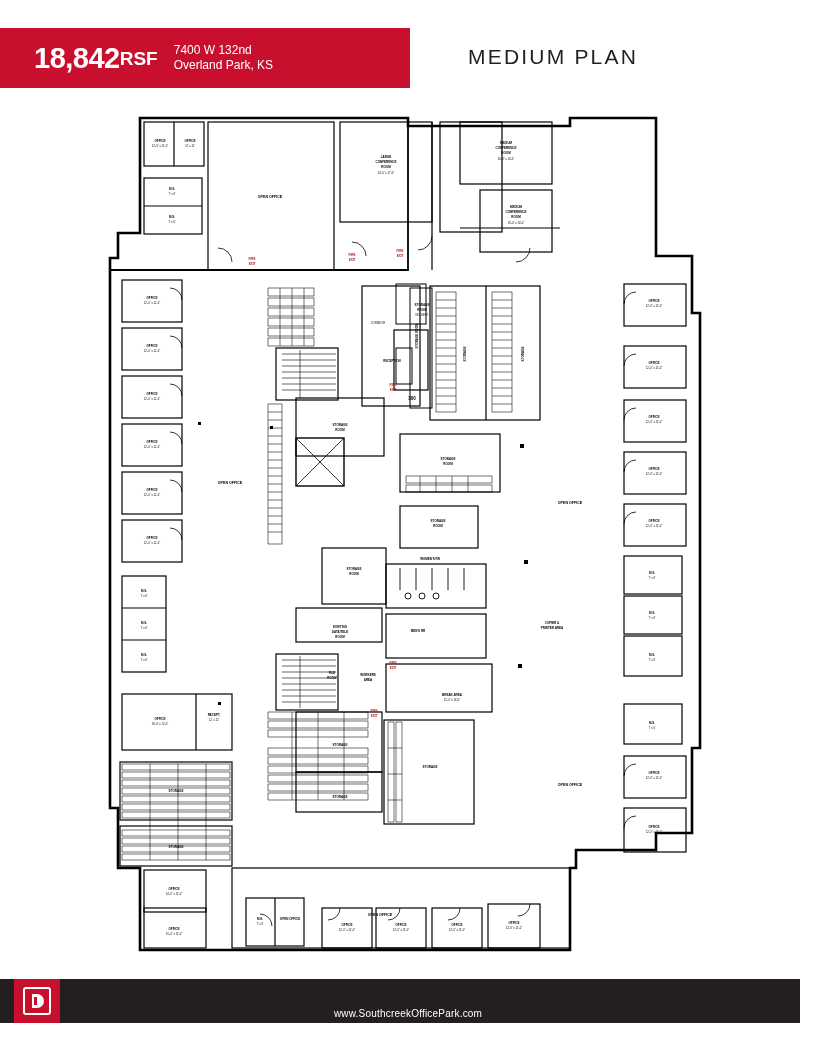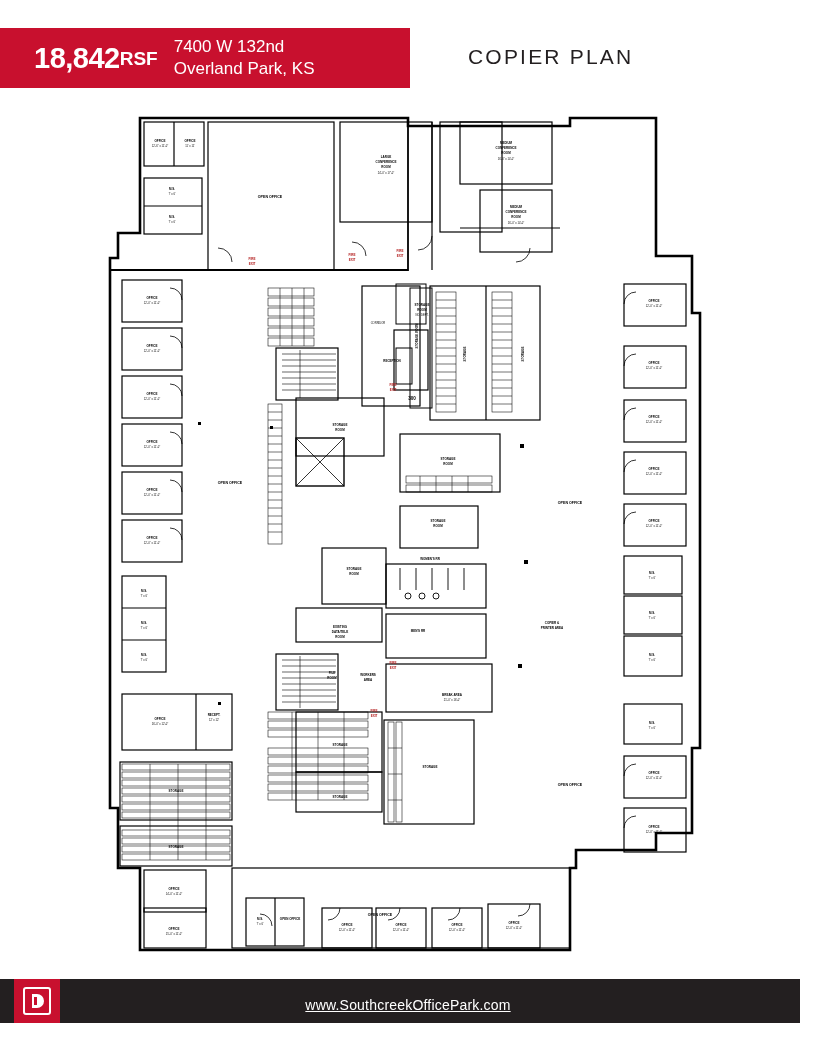--- a/index.html
+++ b/index.html
@@ -34,21 +34,21 @@
     line-height: 1;
   }
   .rsf-label {
     color: #ffffff;
     font-size: 19px;
     font-weight: bold;
     line-height: 1;
   }
   .addr {
     color: #ffffff;
-    font-size: 17px;
+    font-size: 12px;
     line-height: 1.28;
     margin-left: 16px;
     font-weight: 400;
     white-space: nowrap;
   }
   .plan-title {
     position: absolute;
     top: 45px; left: 468px;
     font-size: 21px;
     letter-spacing: 2.2px;
@@ -66,27 +66,26 @@
   .footer-logo {
     position: absolute;
     left: 14px; bottom: 20px;
     width: 46px; height: 44px;
     background: #c8102e;
     display: flex; align-items: center; justify-content: center;
   }
   .footer-logo svg { display:block; }
   .footer-url {
     position: absolute;
-    left: 0; bottom: 16px;
+    left: 0; bottom: 8px;
     width: 816px; height: 44px;
     display: flex; align-items: center; justify-content: center;
     color: #ffffff;
-    font-size: 14px;
+    font-size: 10px;
     letter-spacing: 0.2px;
-    text-decoration: underline;
   }
 
   
   .plan-wrap {
     position: absolute;
     left: 100px; top: 108px;
     width: 610px; height: 870px;
   }
   .plan-wrap svg { display: block; }
 
@@ -102,21 +101,21 @@
 <div class="page">
 
   <div class="header">
     <span class="rsf-num">18,842</span>
     <span class="rsf-label">RSF</span>
     <span class="addr">
       <span>7400 W 132nd</span><br>
       <span>Overland Park, KS</span>
     </span>
   </div>
-  <div class="plan-title">COPIER PLAN</div>
+  <div class="plan-title">MEDIUM PLAN</div>
 
   <div class="plan-wrap">
   <svg viewBox="0 0 610 870" width="610" height="870" xmlns="http://www.w3.org/2000/svg">
     <g stroke="#000" fill="none" stroke-width="1">
 
       <path d="M 40 10 L 308 10 L 308 18 L 470 18 L 470 10 L 556 10 L 556 148
                L 592 148 L 592 205 L 600 205 L 600 640 L 592 640 L 592 725
                L 556 725 L 556 742 L 476 742 L 476 760 L 470 760 L 470 842
                L 40 842 L 40 760 L 18 760 L 18 700 L 10 700 L 10 150
                L 18 150 L 18 125 L 40 125 Z" stroke="#000" stroke-width="2.6" fill="#fff"></path>

